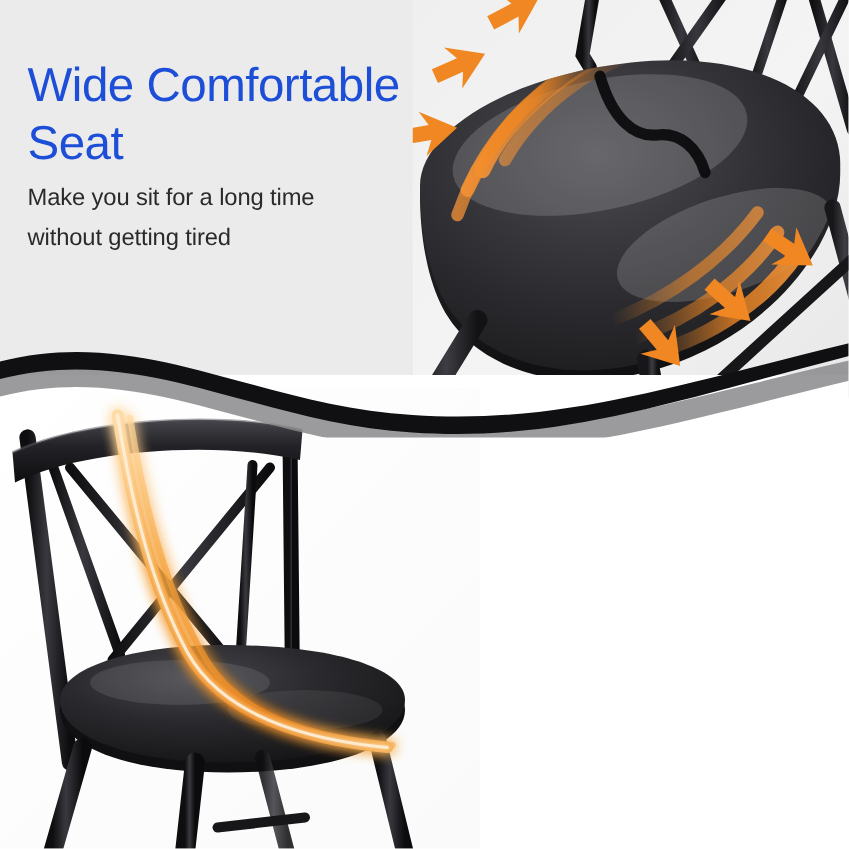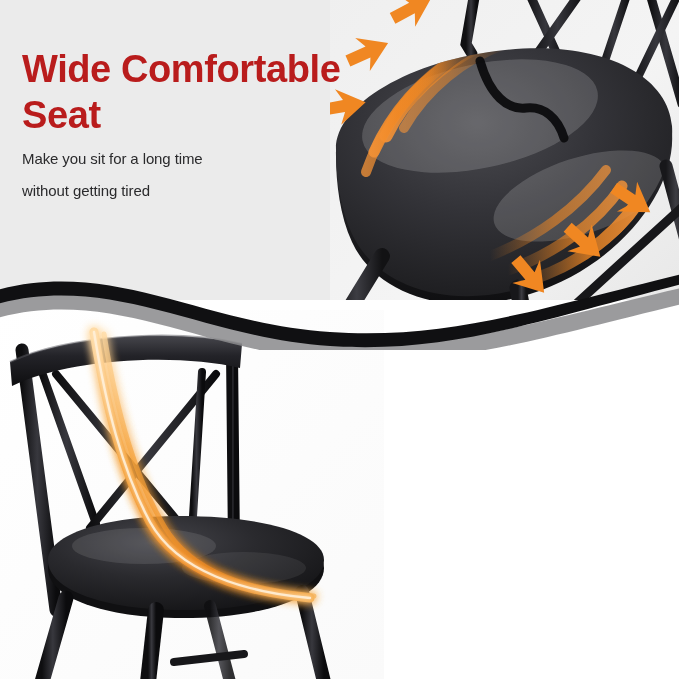--- a/index.html
+++ b/index.html
@@ -52,29 +52,29 @@
     left: 0; top: 268px;
     width: 679px; height: 82px;
     pointer-events: none;
   }
 
   
   .heading-lg {
     position: absolute;
     font-size: 38px;
     line-height: 46px;
-    font-weight: 700;
-    color: #b91c1c;
+    font-weight: 400;
+    color: #1d4ed8;
     letter-spacing: -0.4px;
     white-space: pre-line;
     margin: 0;
   }
   .sub-text {
     position: absolute;
-    font-size: 15px;
+    font-size: 19px;
     line-height: 32px;
     font-weight: 400;
     color: #2a2a2c;
     letter-spacing: -0.1px;
     white-space: pre-line;
     margin: 0;
   }
   #seat-title { left: 22px; top: 46px; }
   #seat-sub   { left: 22px; top: 143px; }
 

